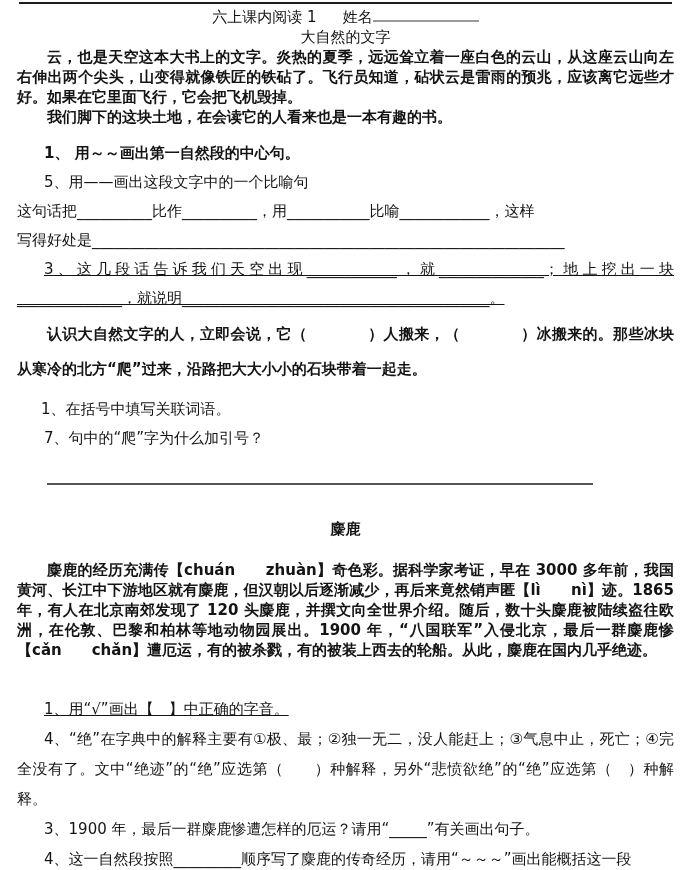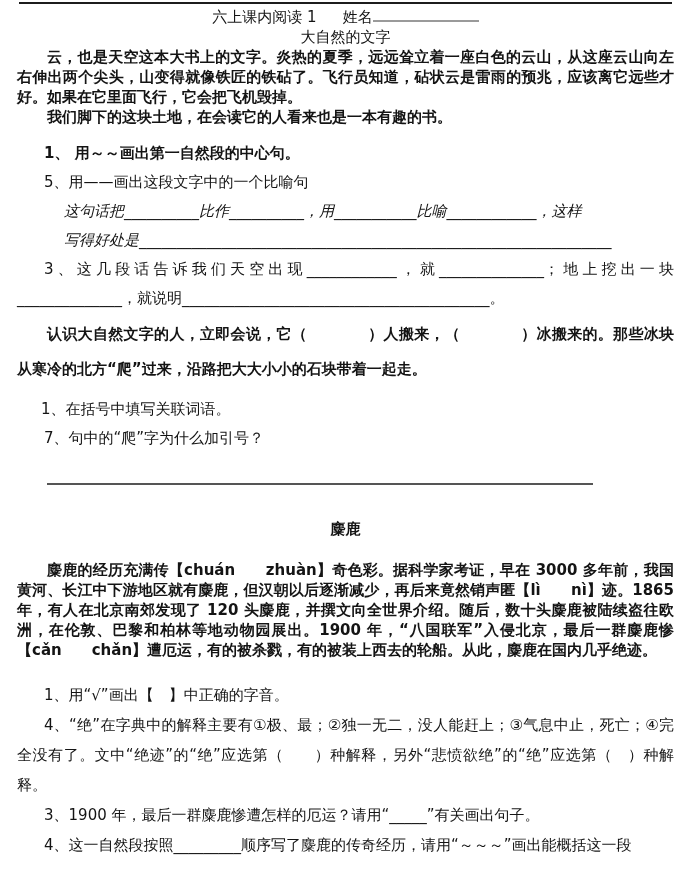--- a/index.html
+++ b/index.html
@@ -57,28 +57,27 @@
     text-indent: 2em;
     margin: 4px 0 0 0;
   }
   .q {
     line-height: 29px;
     margin-left: 27px;
   }
   .q-bold { font-weight: bold; }
   .q-fill {
     line-height: 29px;
-    margin-left: 47px;
-    font-style: italic;
   }
   .q-hang {
     line-height: 29px;
     text-indent: 27px;
     text-align: justify;
     margin: 0;
+    text-decoration: underline;
   }
   .q-hang30 {
     line-height: 30px;
     text-indent: 27px;
     text-align: justify;
     margin: 0;
   }
   .q30 {
     line-height: 30px;
     margin-left: 27px;
@@ -89,21 +88,21 @@
     margin: 30px 81px 0 30px;
   }
   .sec2-title {
     text-align: center;
     line-height: 18px;
     margin-top: 35px;
     font-weight: bold;
   }
   .mt12 { margin-top: 12px; }
   .mt8  { margin-top: 8px; margin-left: 24px; }
-  .mt22 { margin-top: 20px; }
+  .mt22 { margin-top: 34px; text-decoration: underline; }
   .mt4  { margin-top: 22px; }
 </style>
 </head>
 <body>
 
 <div class="page">
 
   <hr class="top-rule">
 
   <div class="header-line">

